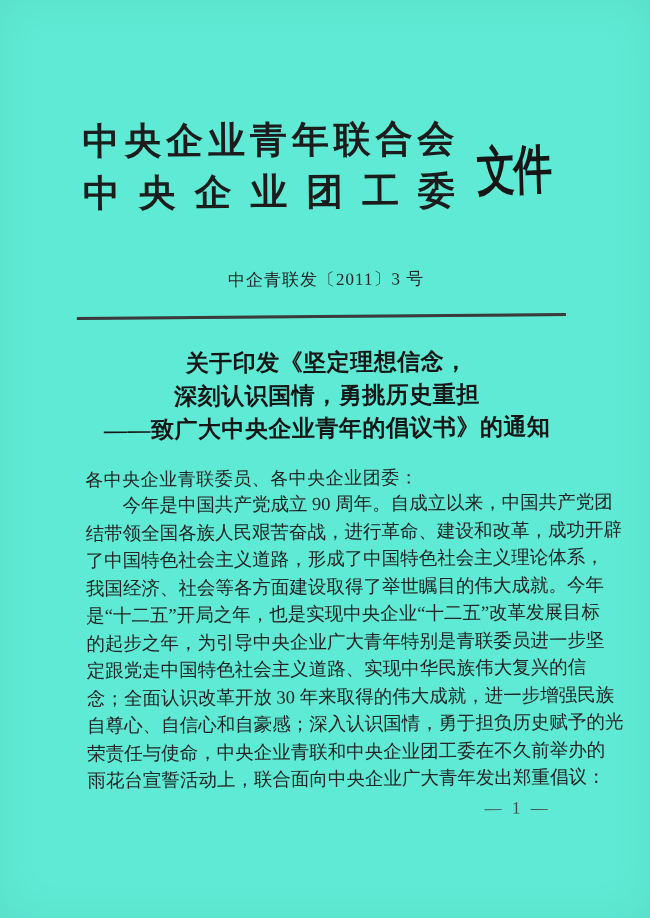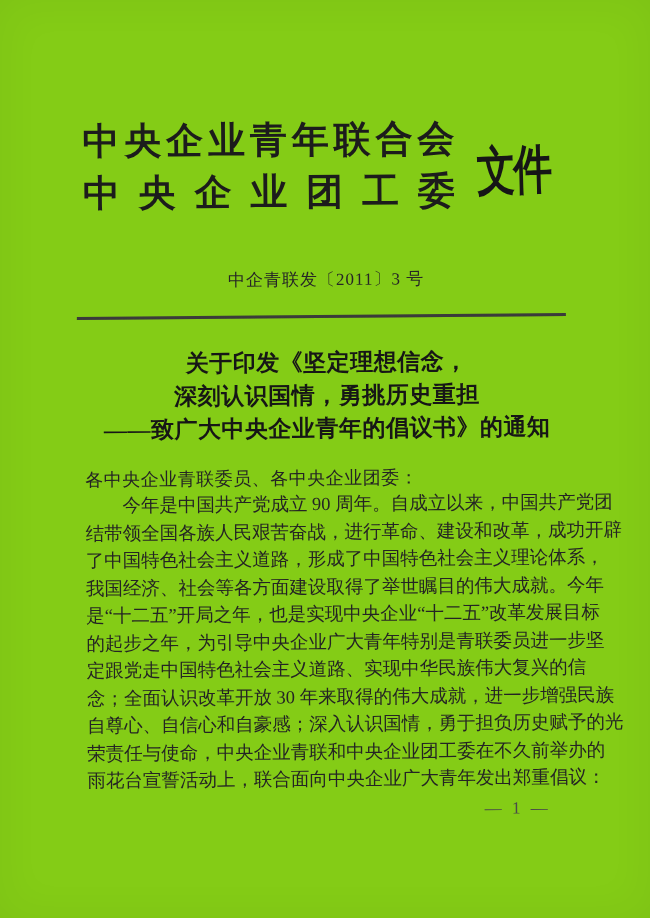--- a/index.html
+++ b/index.html
@@ -1,21 +1,21 @@
 <!DOCTYPE html>
 <html><head>
 <meta charset="utf-8">
 <style>
   html, body { margin: 0; padding: 0; background: #e8e8e8; }
   .page {
     position: relative;
     width: 650px;
     height: 918px;
     margin: 0 auto;
-    background: #84cc16;
+    background: #5eead4;
     box-shadow: inset 0 0 45px rgba(0,0,0,0.05);
     overflow: hidden;
     color: #222;
   }
   .content {
     position: absolute;
     top: 0; left: 0; right: 0; bottom: 0;
     padding: 118px 80px 0 85px;
     transform: rotate(-0.45deg);
     transform-origin: 50% 50%;

